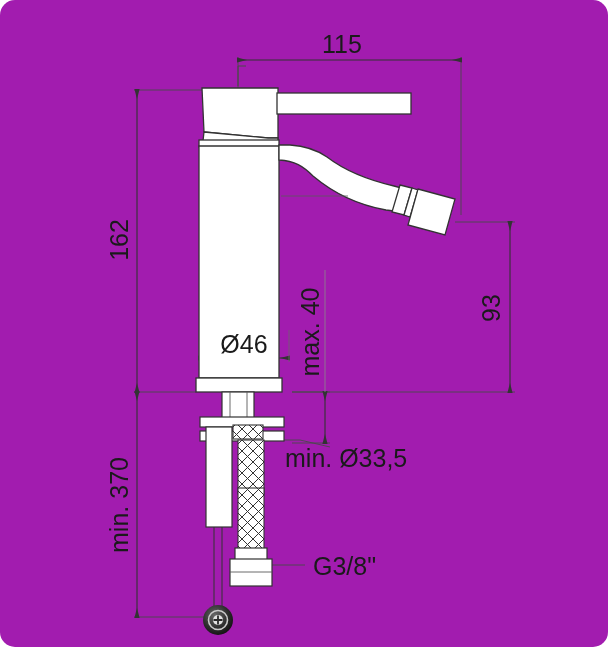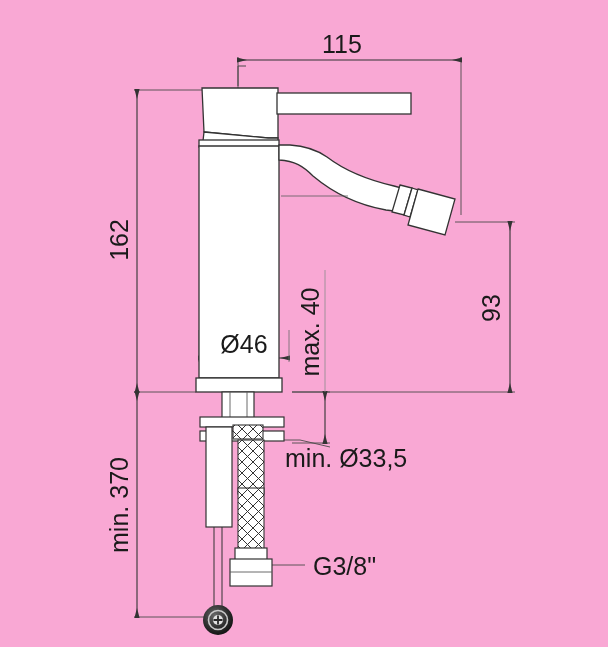--- a/index.html
+++ b/index.html
@@ -4,23 +4,24 @@
 <style>
   html, body {
     margin: 0;
     padding: 0;
     background: #ffffff;
   }
   #drawing-root {
     position: relative;
     width: 608px;
     height: 647px;
-    background: #f9a8d4;
+    background: #a21caf;
     font-family: "Liberation Sans", sans-serif;
     overflow: hidden;
+    border-radius: 15px;
   }
   #tech-svg {
     position: absolute;
     top: 0;
     left: 0;
     width: 608px;
     height: 647px;
   }
   .dim-text {
     font-family: "Liberation Sans", sans-serif;

